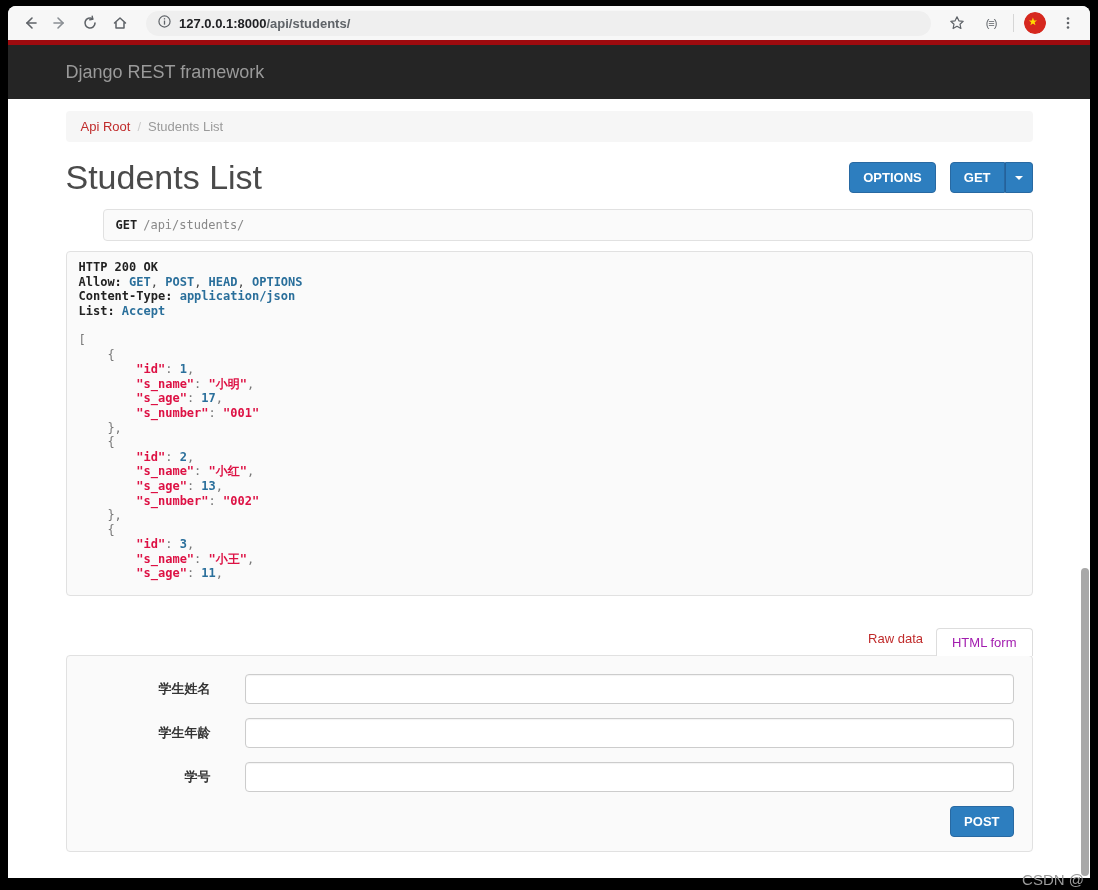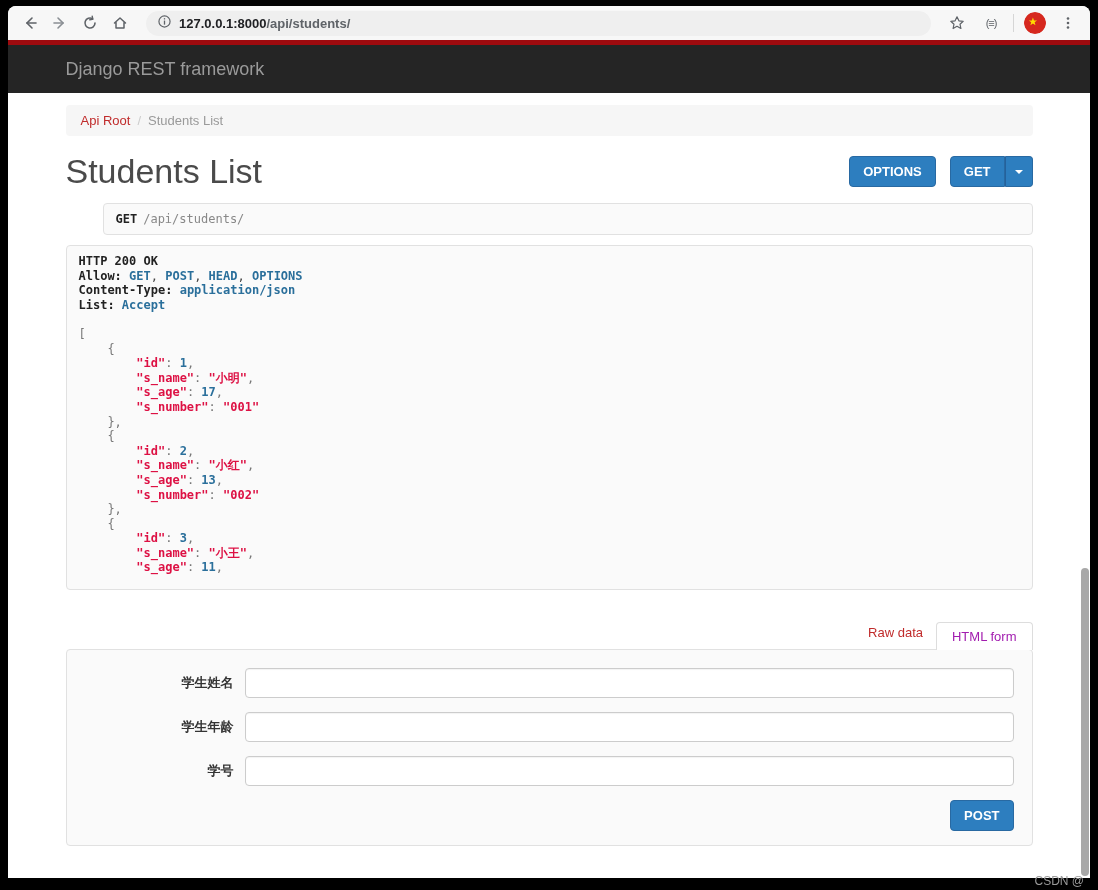--- a/index.html
+++ b/index.html
@@ -29,21 +29,21 @@
   }
   .url-pill .info { color:#5f6368; font-size:12px; }
   .url-text { font-size:13px; color:#202124; white-space:nowrap;font-weight:bold; }
   .url-text .path { color:#5f6368; }
   .tb-right { display:flex; align-items:center; gap:10px; }
   .divider-v { width:1px; height:18px; background:#d6d6d6; }
   .avatar { width:22px; height:22px; border-radius:50%; overflow:hidden; flex:0 0 auto; }
   .ext-glyph { font-size:11px; color:#5f6368; letter-spacing:-1px; }
   .loading-bar { height:5px; background:#9e0b0f; }
   
-  .drf-navbar { height:48px; background:#252525; display:flex; align-items:center; }
+  .drf-navbar { height:54px; background:#252525; display:flex; align-items:center; }
   .container { width:967px; margin:0 auto; }
   .brand { font-size:18px; color:#9a9a9a; }
   .content { padding-top:12px; background:#fff; }
   .breadcrumb {
     background:#f6f6f6; border-radius:4px; padding:8px 15px;
     font-size:13px; color:#9a9a9a;
   }
   .breadcrumb a { color:#c02b2b; text-decoration:none; cursor:pointer; }
   .crumb-sep { margin:0 7px; color:#cccccc; }
   .page-head {
@@ -95,37 +95,37 @@
     background:#fff; border:1px solid #ddd; border-bottom:none;
     border-radius:4px 4px 0 0; padding:6px 15px; font-size:13px; color:#a21caf;
     margin-bottom:-1px; cursor:default;
   }
   .form-panel {
     background:#fafafa; border:1px solid #e1e1e1; border-radius:4px;
     padding:18px 18px 14px; position:relative; z-index:1;
   }
   .form-row { display:flex; align-items:center; margin-bottom:14px; }
   .form-row label {
-    width:160px; text-align:right; padding-right:11px;
+    width:160px; text-align:right; padding-right:34px;
     font-size:13px; font-weight:bold; color:#333;
   }
   .form-row input {
     flex:1; height:30px; border:1px solid #ccc; border-radius:4px;
     padding:0 8px; font-size:13px; background:#fff;
     box-shadow:inset 0 1px 1px rgba(0,0,0,0.05);
     font-family:"Liberation Sans", sans-serif;
   }
   .submit-row { display:flex; justify-content:flex-end; margin-top:2px; }
   
   .scroll-thumb {
     position:absolute; right:1px; top:562px; width:8px; height:308px;
     background:#a8a8a8; border-radius:4px; cursor:pointer;
   }
   .watermark {
-    position:absolute; right:14px; bottom:2px; font-size:12px; color:#999; z-index:5;
+    position:absolute; right:14px; bottom:2px; font-size:15px; color:#999; z-index:5;
   }
 </style>
 </head>
 <body>
 
 <div class="window">
 
   <div class="toolbar">
     <span class="nav-ico">
       <svg width="16" height="16" viewBox="0 0 16 16">

